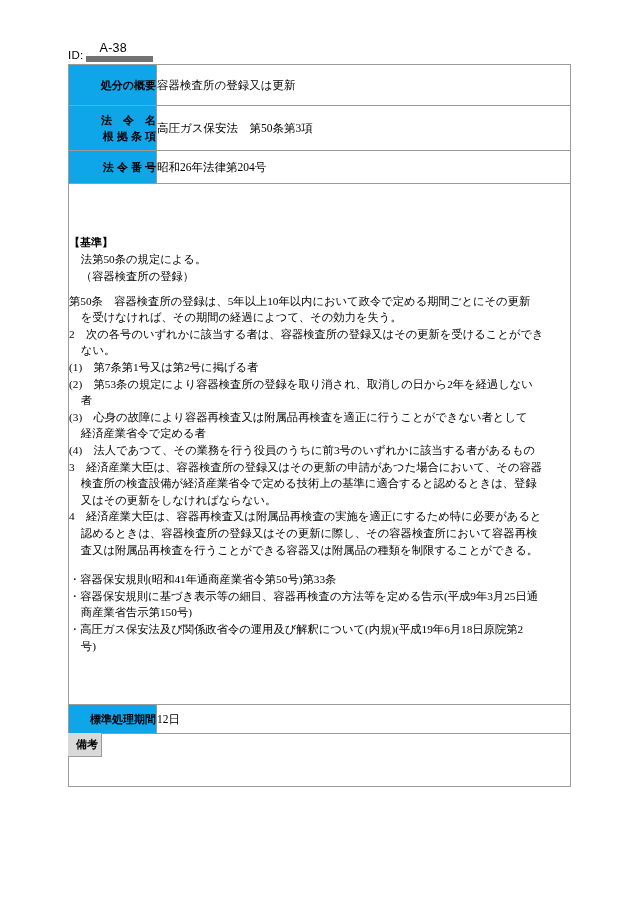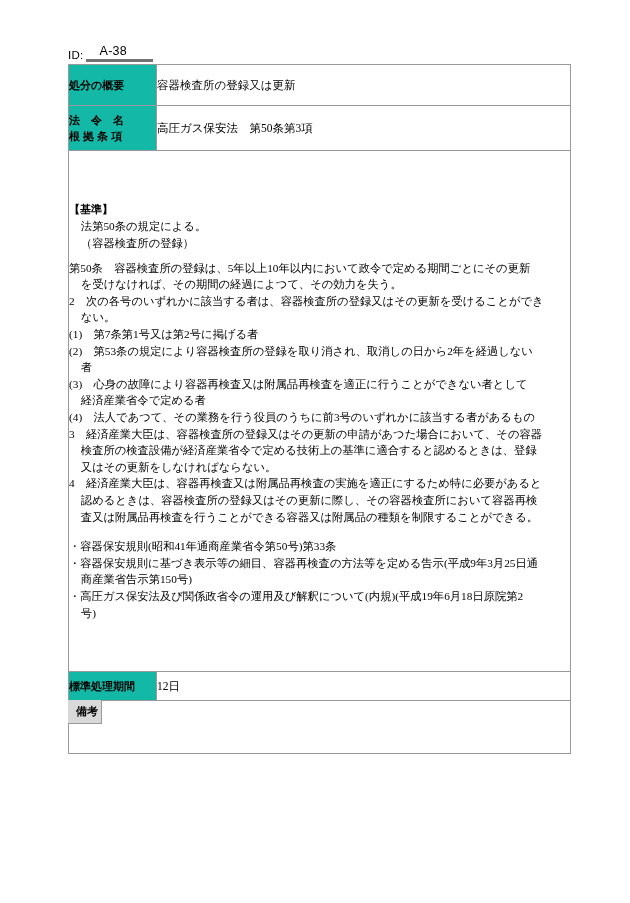--- a/index.html
+++ b/index.html
@@ -32,44 +32,44 @@
   .id-label {
     font-family: "Liberation Sans", "DejaVu Sans", sans-serif;
     font-size: 11.5px;
     line-height: 13px;
     letter-spacing: 0.3px;
   }
   .id-value {
     font-family: "Liberation Sans", "DejaVu Sans", sans-serif;
     font-size: 12.5px;
     line-height: 13px;
-    border-bottom: 3px solid #737373;
+    border-bottom: 6px solid #737373;
     padding: 0 26px 1px 14px;
     margin-left: 2px;
     letter-spacing: 0.2px;
   }
 
   
   .doc-table {
     border-collapse: collapse;
     width: 502px;
     table-layout: fixed;
     border: 1px solid #808080;
   }
   .doc-table td {
     border: 1px solid #9a9a9a;
     vertical-align: middle;
     padding: 0;
   }
   .lbl {
-    background: #14b8a6;
-    font-family: "Liberation Sans", "DejaVu Sans", sans-serif;
-    font-weight: bold;
-    font-size: 11px;
-    text-align: left;
+    background: #0ea5e9;
+    font-family: "Liberation Sans", "DejaVu Sans", sans-serif;
+    font-weight: bold;
+    font-size: 11px;
+    text-align: right;
     line-height: 16px;
     padding: 7px 4px;
     width: 88px;
   }
   .val {
     font-size: 11.5px;
     padding: 8px 0 8px 10px;
     line-height: 17px;
   }
 
@@ -166,20 +166,24 @@
         <td class="lbl">処分の概要</td>
         <td class="val">容器検査所の登録又は更新</td>
       </tr>
       <tr class="row-law">
         <td class="lbl">
           <div>法　令　名</div>
           <div>根 拠 条 項</div>
         </td>
         <td class="val">高圧ガス保安法　第50条第3項</td>
       </tr>
+      <tr class="row-num">
+        <td class="lbl">法 令 番 号</td>
+        <td class="val">昭和26年法律第204号</td>
+      </tr>
 
       <tr>
         <td class="body-cell" colspan="2">
           <div class="kijun">【基準】</div>
           <p class="ln i1">法第50条の規定による。</p>
           <p class="ln i1">（容器検査所の登録）</p>
 
           <p class="ln hang0">第50条　容器検査所の登録は、5年以上10年以内において政令で定める期間ごとにその更新</p>
           <p class="ln hang1">を受けなければ、その期間の経過によつて、その効力を失う。</p>
 

